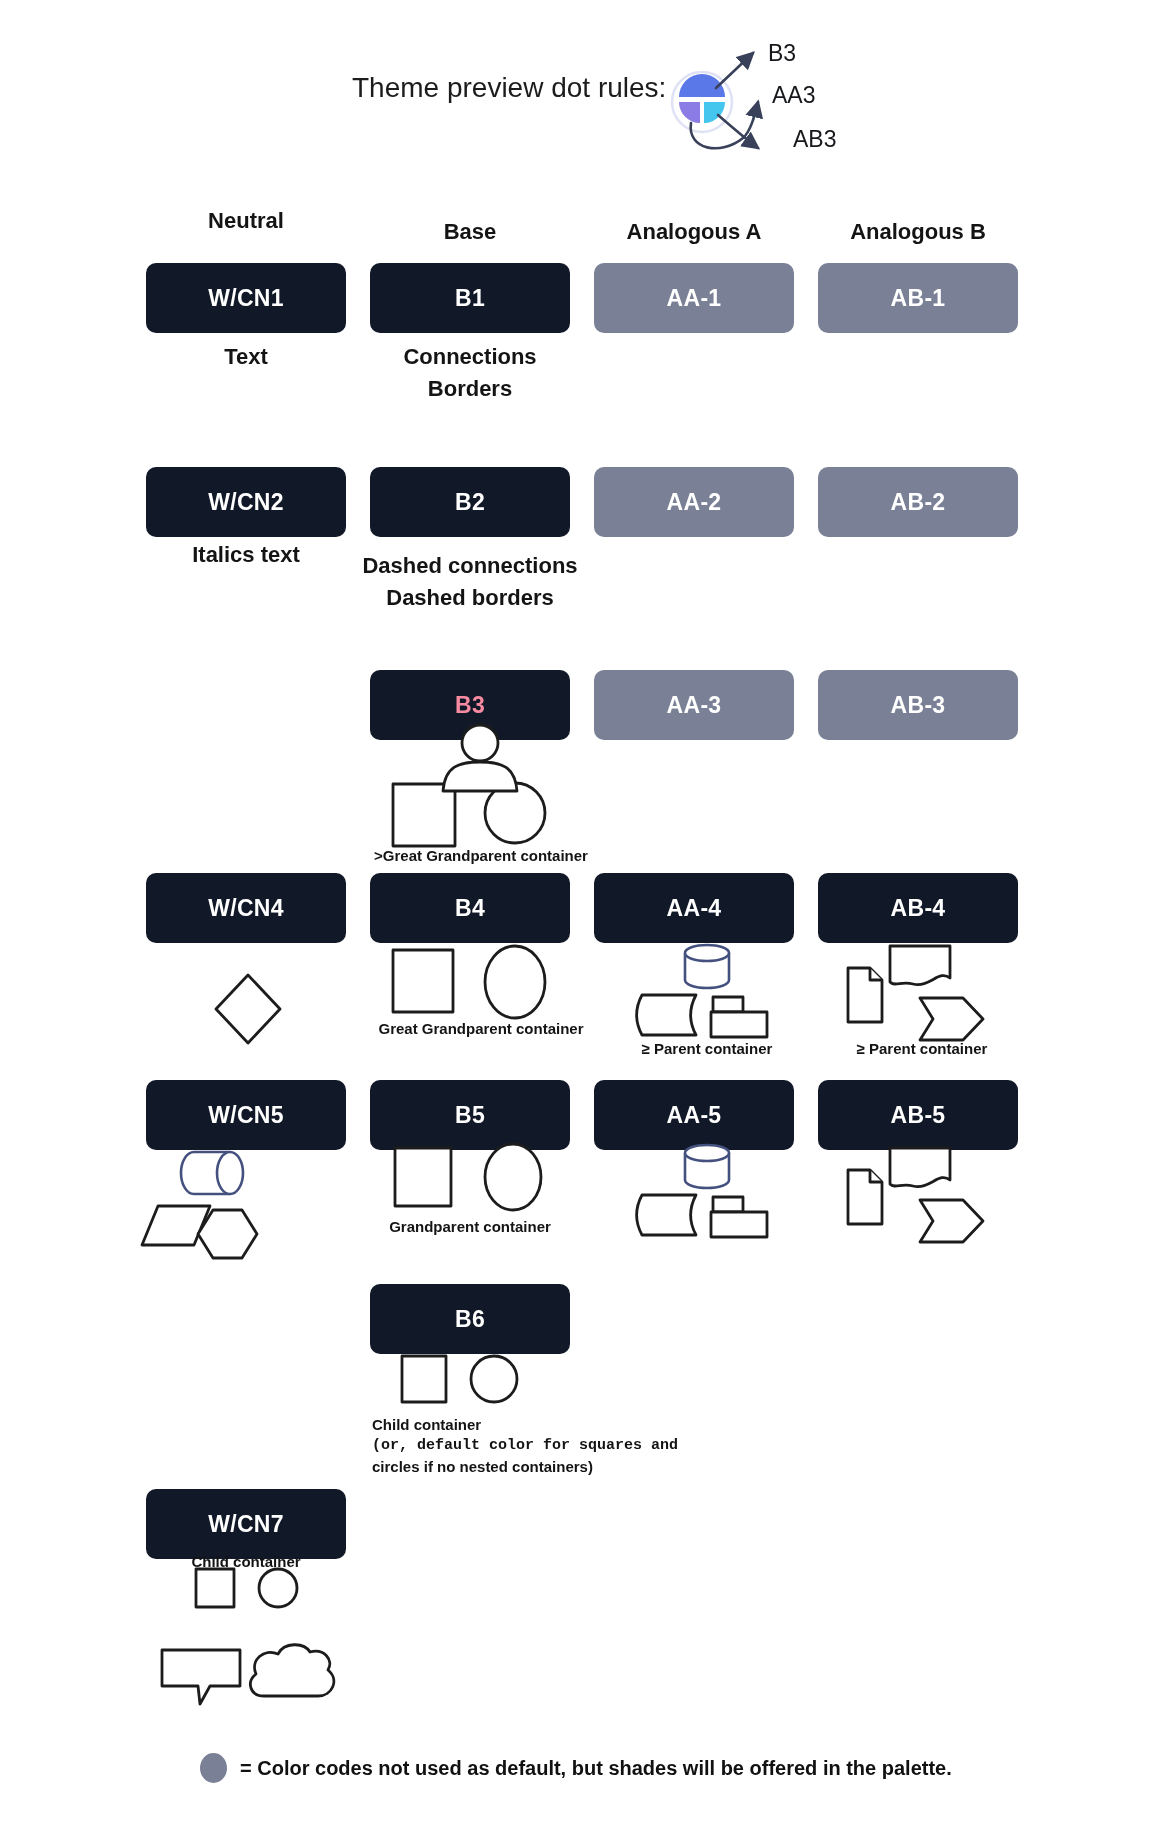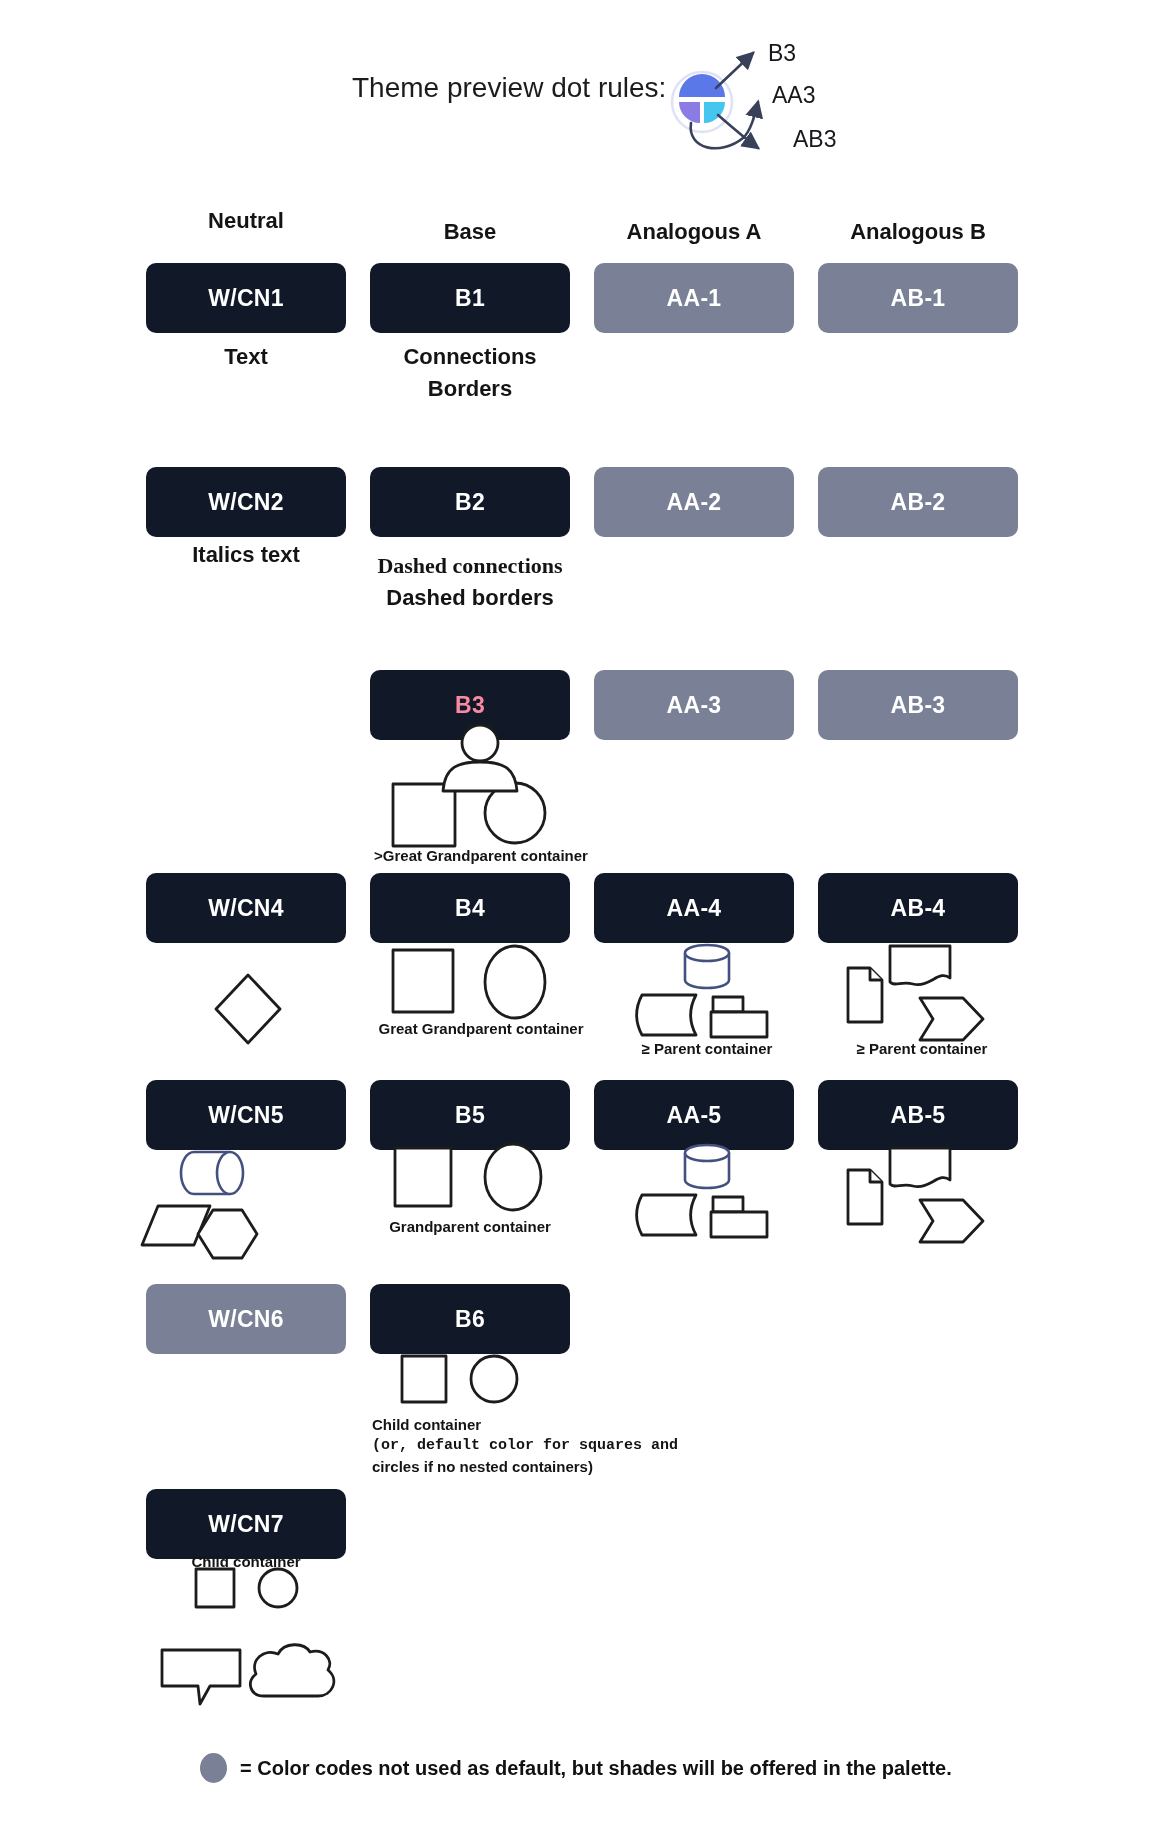--- a/index.html
+++ b/index.html
@@ -80,21 +80,21 @@
   <div class="sw dark c2 r2">
       <span>B2</span>
     </div>
   <div class="sw gray c3 r2">
       <span>AA-2</span>
     </div>
   <div class="sw gray c4 r2">
       <span>AB-2</span>
     </div>
   <div class="cap big ctr" style="left:116px;top:542px;">Italics text</div>
-  <div class="cap big ctr" style="left:340px;top:553px;font-family:Liberation Serif, serif;">Dashed connections</div>
+  <div class="cap big ctr" style="left:340px;top:553px;">Dashed connections</div>
   <div class="cap big ctr" style="left:340px;top:585px;">Dashed borders</div>
 
   <div class="sw dark c2 r3">
       <span class="pinktext">B3</span>
     </div>
   <div class="sw gray c3 r3">
       <span>AA-3</span>
     </div>
   <div class="sw gray c4 r3">
       <span>AB-3</span>
@@ -182,23 +182,20 @@
     <rect class="blk" x="83" y="72" width="56" height="25"></rect>
   </svg>
 
   <svg style="left:842px;top:1140px;" width="158" height="106">
     <path class="blk" d="M 48,8 L 108,8 L 108,40 C 97,31 88,50 71,46 C 59,43 53,49 48,44 Z"></path>
     <path class="blk" d="M 6,30 L 28,30 L 40,42 L 40,84 L 6,84 Z"></path>
     <path class="blk" fill="none" d="M 28,30 L 28,42 L 40,42"></path>
     <polygon class="blk" points="78,60 121,60 141,81 121,102 78,102 91,81"></polygon>
   </svg>
 
-  <div class="sw gray c1 r6">
-      <span>W/CN6</span>
-    </div>
   <div class="sw dark c2 r6">
       <span>B6</span>
     </div>
 
   <svg style="left:390px;top:1350px;" width="160" height="62">
     <rect class="blk" x="12" y="6" width="44" height="46"></rect>
     <circle class="blk" cx="104" cy="29" r="23"></circle>
   </svg>
   <div class="cap small" style="left:372px;top:1416px;">Child container</div>
   <div class="cap small" style="left:372px;top:1437px;font-family:Liberation Mono, monospace;">(or, default color for squares and</div>

